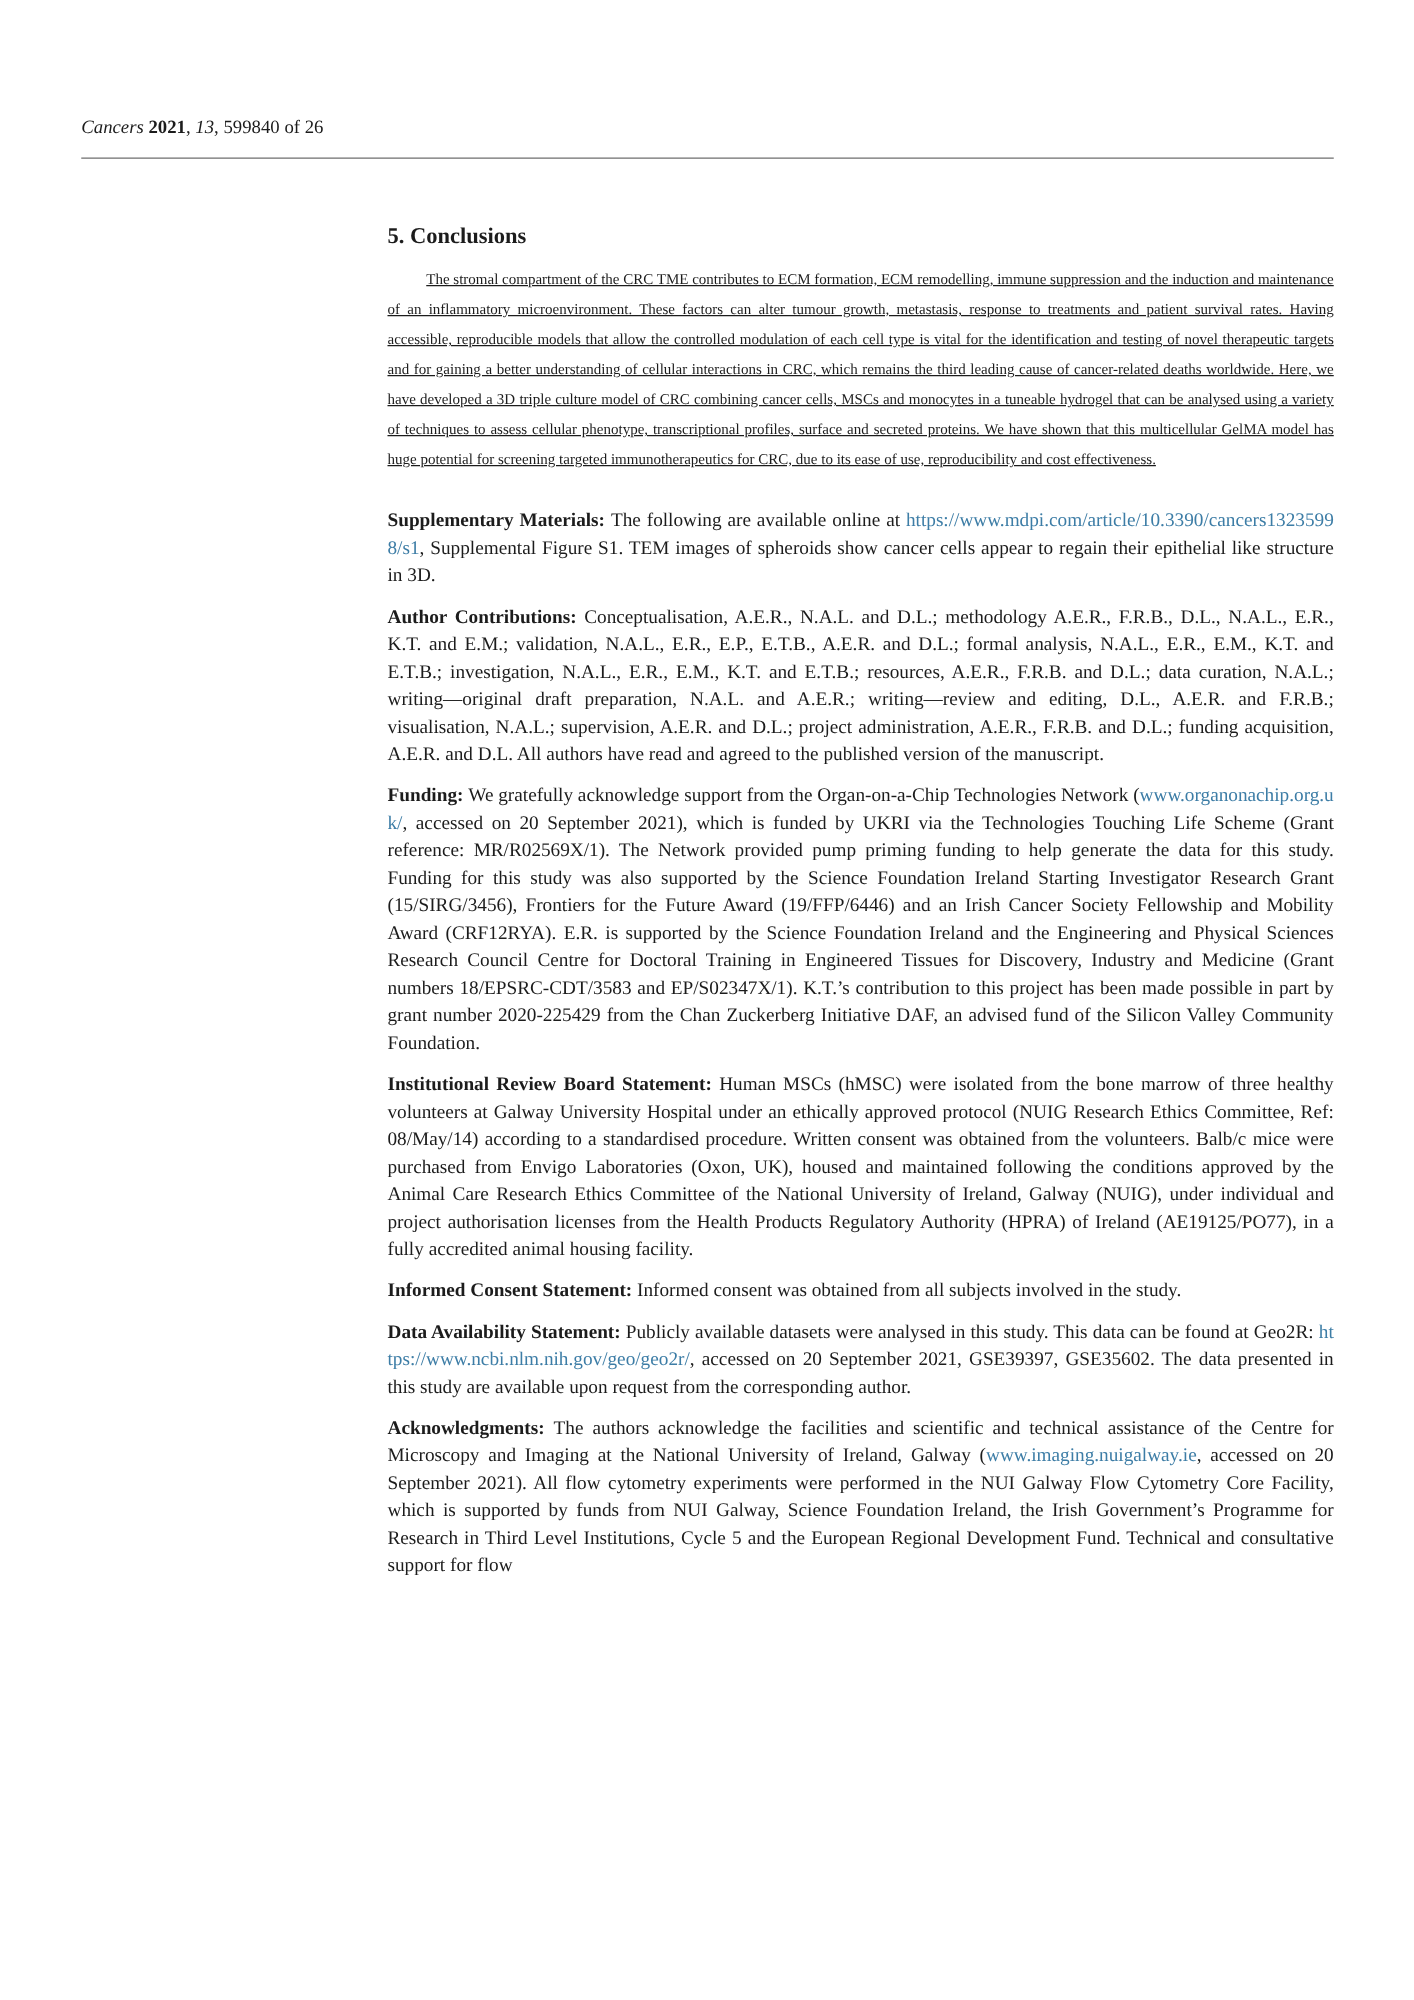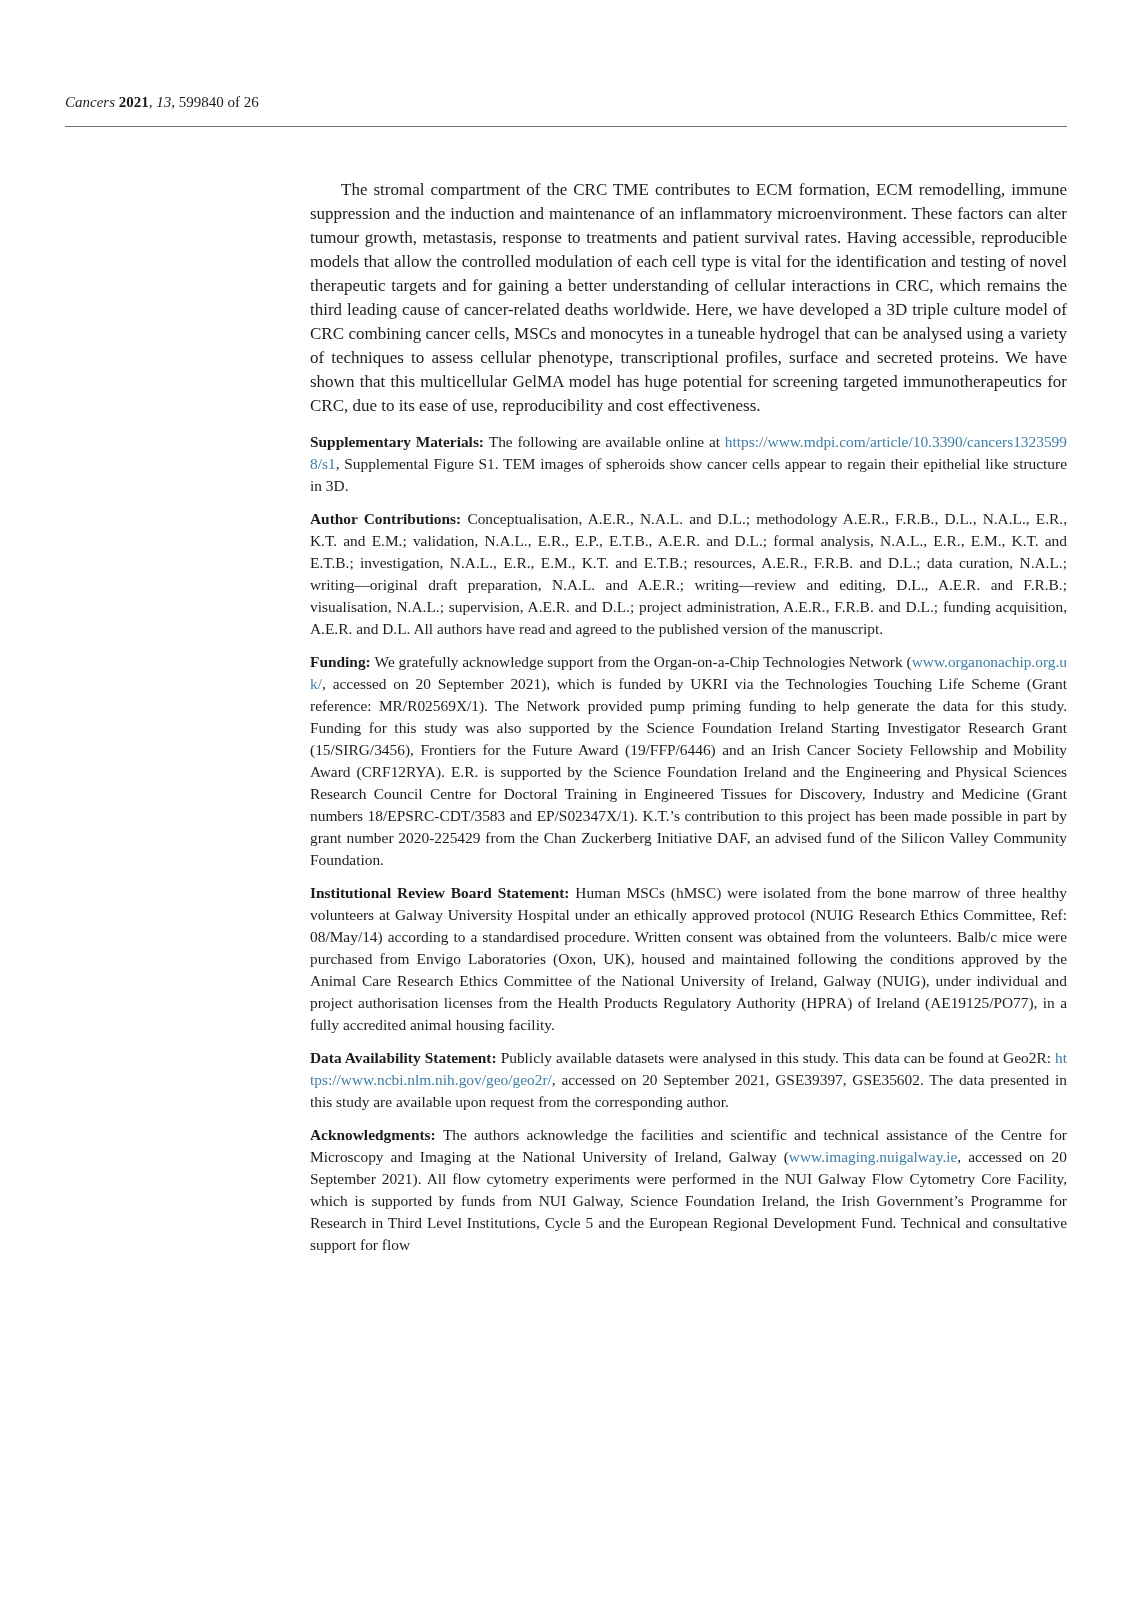--- a/index.html
+++ b/index.html
@@ -20,45 +20,48 @@
     position: absolute; top: 126px; left: 65px; right: 64px;
     height: 0; border-top: 1px solid #6f6f6f;
   }
   .content {
     position: absolute; top: 178px; left: 310px; width: 757px;
   }
   .conclusions-heading {
     font-size: 18px; font-weight: bold; margin-bottom: 12px;
   }
   .body-par {
-    font-size: 17px; line-height: 24px; text-align: justify;
+    font-size: 12px; line-height: 24px; text-align: justify;
     text-indent: 31px;
+    text-decoration: underline;
   }
-  .back-matter { margin-top: 13px; }
+  .back-matter { margin-top: 27px; }
   .bm {
     font-size: 15.4px; line-height: 22px; text-align: justify;
     margin-top: 11px;
   }
   .b { font-weight: bold; }
   .i { font-style: italic; }
   a.link { color: #3d7da6; text-decoration: none; cursor: pointer; word-break: break-all; }
 </style>
 </head>
 <body>
 
 <header class="page-header">
   <span id="journal-citation"><span class="i">Cancers</span><span class=""> </span><span class="b">2021</span><span class="">, </span><span class="i">13</span><span class="">, 5998</span></span>
   <span>40 of 26</span>
 </header>
 <div class="header-rule"></div>
 
 <main class="content">
+  <h2 class="conclusions-heading">5. Conclusions</h2>
   <p class="body-par">The stromal compartment of the CRC TME contributes to ECM formation, ECM remodelling, immune suppression and the induction and maintenance of an inflammatory microenvironment. These factors can alter tumour growth, metastasis, response to treatments and patient survival rates. Having accessible, reproducible models that allow the controlled modulation of each cell type is vital for the identification and testing of novel therapeutic targets and for gaining a better understanding of cellular interactions in CRC, which remains the third leading cause of cancer-related deaths worldwide. Here, we have developed a 3D triple culture model of CRC combining cancer cells, MSCs and monocytes in a tuneable hydrogel that can be analysed using a variety of techniques to assess cellular phenotype, transcriptional profiles, surface and secreted proteins. We have shown that this multicellular GelMA model has huge potential for screening targeted immunotherapeutics for CRC, due to its ease of use, reproducibility and cost effectiveness.</p>
 
   <div class="back-matter" id="back-matter">
       <p class="bm"><span class="b">Supplementary Materials: </span><span class="">The following are available online at </span><a class="link" href="#">https://www.mdpi.com/article/10.3390/cancers13235998/s1</a><span class="">, Supplemental Figure S1. TEM images of spheroids show cancer cells appear to regain their epithelial like structure in 3D.</span></p>
       <p class="bm"><span class="b">Author Contributions: </span><span class="">Conceptualisation, A.E.R., N.A.L. and D.L.; methodology A.E.R., F.R.B., D.L., N.A.L., E.R., K.T. and E.M.; validation, N.A.L., E.R., E.P., E.T.B., A.E.R. and D.L.; formal analysis, N.A.L., E.R., E.M., K.T. and E.T.B.; investigation, N.A.L., E.R., E.M., K.T. and E.T.B.; resources, A.E.R., F.R.B. and D.L.; data curation, N.A.L.; writing—original draft preparation, N.A.L. and A.E.R.; writing—review and editing, D.L., A.E.R. and F.R.B.; visualisation, N.A.L.; supervision, A.E.R. and D.L.; project administration, A.E.R., F.R.B. and D.L.; funding acquisition, A.E.R. and D.L. All authors have read and agreed to the published version of the manuscript.</span></p>
       <p class="bm"><span class="b">Funding: </span><span class="">We gratefully acknowledge support from the Organ-on-a-Chip Technologies Network (</span><a class="link" href="#">www.organonachip.org.uk/</a><span class="">, accessed on 20 September 2021), which is funded by UKRI via the Technologies Touching Life Scheme (Grant reference: MR/R02569X/1). The Network provided pump priming funding to help generate the data for this study. Funding for this study was also supported by the Science Foundation Ireland Starting Investigator Research Grant (15/SIRG/3456), Frontiers for the Future Award (19/FFP/6446) and an Irish Cancer Society Fellowship and Mobility Award (CRF12RYA). E.R. is supported by the Science Foundation Ireland and the Engineering and Physical Sciences Research Council Centre for Doctoral Training in Engineered Tissues for Discovery, Industry and Medicine (Grant numbers 18/EPSRC-CDT/3583 and EP/S02347X/1). K.T.’s contribution to this project has been made possible in part by grant number 2020-225429 from the Chan Zuckerberg Initiative DAF, an advised fund of the Silicon Valley Community Foundation.</span></p>
       <p class="bm"><span class="b">Institutional Review Board Statement: </span><span class="">Human MSCs (hMSC) were isolated from the bone marrow of three healthy volunteers at Galway University Hospital under an ethically approved protocol (NUIG Research Ethics Committee, Ref: 08/May/14) according to a standardised procedure. Written consent was obtained from the volunteers. Balb/c mice were purchased from Envigo Laboratories (Oxon, UK), housed and maintained following the conditions approved by the Animal Care Research Ethics Committee of the National University of Ireland, Galway (NUIG), under individual and project authorisation licenses from the Health Products Regulatory Authority (HPRA) of Ireland (AE19125/PO77), in a fully accredited animal housing facility.</span></p>
+      <p class="bm"><span class="b">Informed Consent Statement: </span><span class="">Informed consent was obtained from all subjects involved in the study.</span></p>
       <p class="bm"><span class="b">Data Availability Statement: </span><span class="">Publicly available datasets were analysed in this study. This data can be found at Geo2R: </span><a class="link" href="#">https://www.ncbi.nlm.nih.gov/geo/geo2r/</a><span class="">, accessed on 20 September 2021, GSE39397, GSE35602. The data presented in this study are available upon request from the corresponding author.</span></p>
       <p class="bm"><span class="b">Acknowledgments: </span><span class="">The authors acknowledge the facilities and scientific and technical assistance of the Centre for Microscopy and Imaging at the National University of Ireland, Galway (</span><a class="link" href="#">www.imaging.nuigalway.ie</a><span class="">, accessed on 20 September 2021). All flow cytometry experiments were performed in the NUI Galway Flow Cytometry Core Facility, which is supported by funds from NUI Galway, Science Foundation Ireland, the Irish Government’s Programme for Research in Third Level Institutions, Cycle 5 and the European Regional Development Fund. Technical and consultative support for flow</span></p>
     </div>
 </main>
 
 </body></html>

